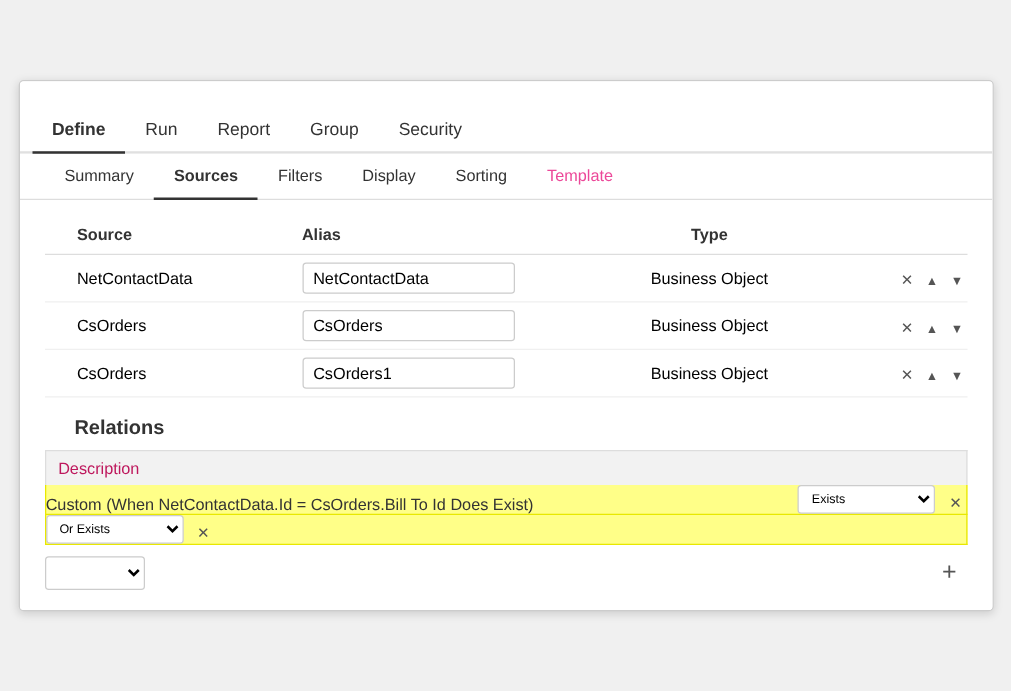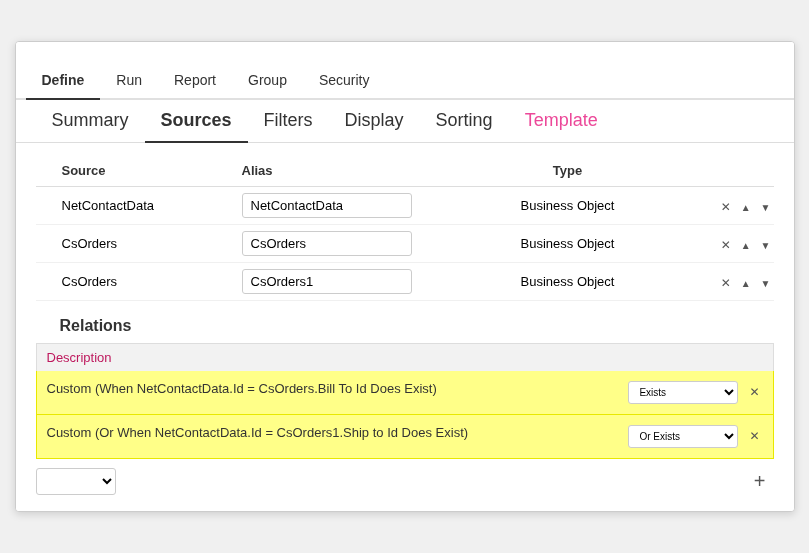--- a/index.html
+++ b/index.html
@@ -45,21 +45,21 @@
     .sub-nav {
       display: flex;
       border-bottom: 1px solid #ddd;
       padding: 0 20px;
       background: #fff;
     }
     .sub-nav-item {
       padding: 10px 16px;
       cursor: pointer;
       color: #333;
-      font-size: 18px;
+      font-size: 13px;
       border-bottom: 2px solid transparent;
       margin-bottom: -1px;
       text-align: right;
     }
     .sub-nav-item.active {
       border-bottom: 2px solid #333;
       font-weight: bold;
     }
     .sub-nav-item.disabled {
       color: #ec4899;
@@ -121,22 +121,21 @@
       background: #f2f2f2;
       padding: 6px 10px;
       font-weight: normal;
       font-size: 13px;
       color: #be185d;
       border: 1px solid #ddd;
       border-bottom: none;
     }
     .relation-row {
       display: flex;
-      align-items: flex-start;
-      padding: 10px;
+      align-items: flex-end;
       background: #ffff88;
       border: 1px solid #e8e800;
       border-top: none;
     }
     .relation-row:not(:last-of-type) {
       border-bottom: 1px solid #e8e800;
     }
     .relation-desc {
       flex: 1;
       font-size: 13px;
@@ -282,21 +281,20 @@
           <option>Exists</option>
           <option>Or Exists</option>
           <option>And Exists</option>
         </select>
         <button class="icon-btn">
             <span class="x-icon"></span>
           </button>
       </div>
 
       <div class="relation-row">
-        <div class="relation-desc">Custom (Or When NetContactData.Id = CsOrders1.Ship to Id Does Exist)</div>
         <select class="relation-select">
           <option>Exists</option>
           <option selected="">Or Exists</option>
           <option>And Exists</option>
         </select>
         <button class="icon-btn">
             <span class="x-icon"></span>
           </button>
       </div>
 

